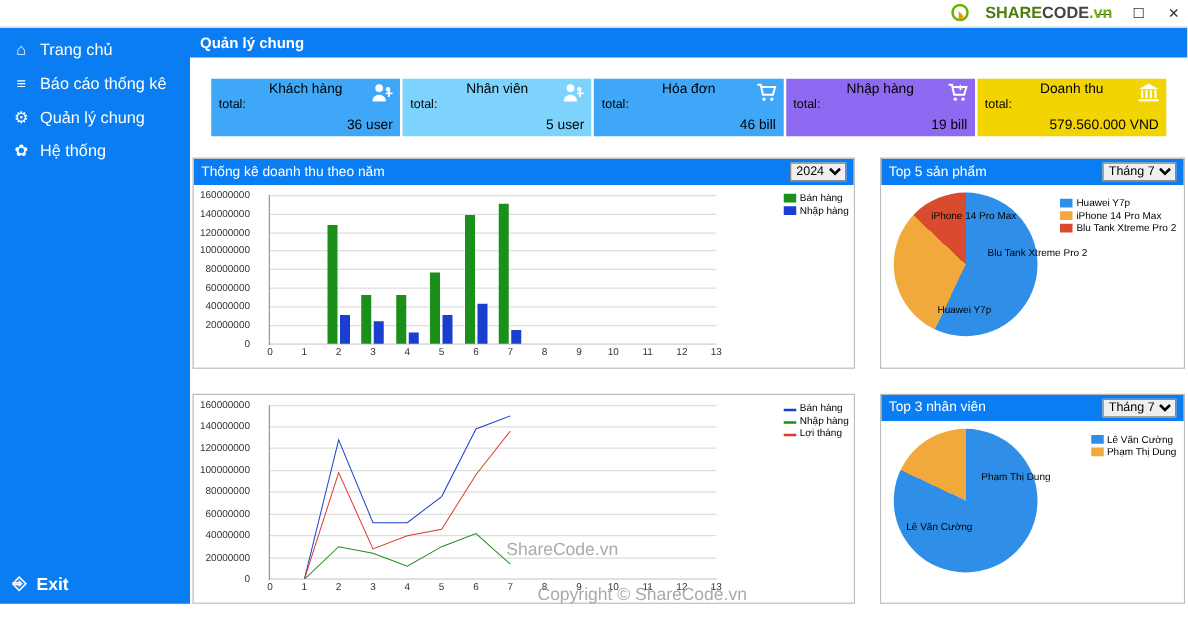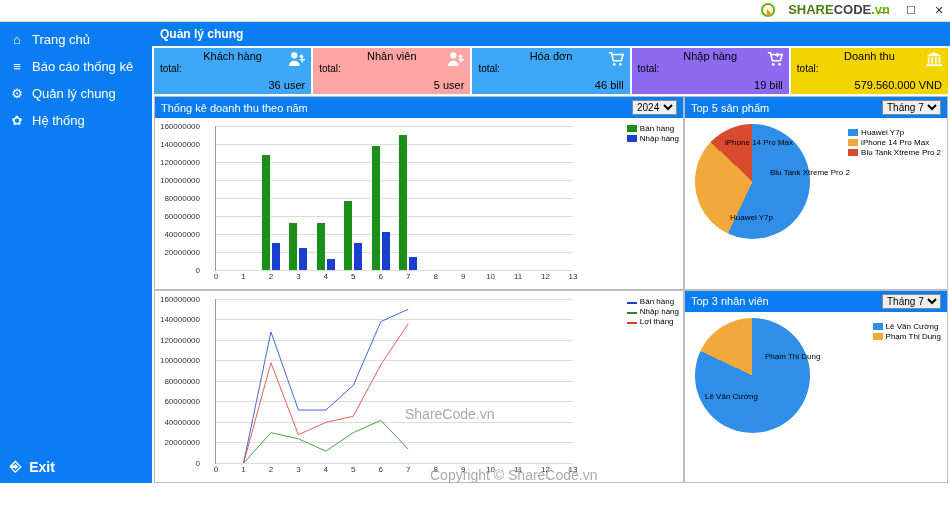--- a/index.html
+++ b/index.html
@@ -25,33 +25,33 @@
 .nav { padding: 4px 0; }
 .nav-item { display: flex; align-items: center; gap: 8px; padding: 6px 10px; font-size: 13px; cursor: pointer; }
 .nav-item .nicon { width: 14px; height: 14px; display: inline-flex; align-items: center; justify-content: center; font-size: 13px; }
 .exit-item { margin-top: auto; display: flex; align-items: center; gap: 8px; padding: 8px 10px; font-size: 14px; font-weight: bold; cursor: pointer; }
 
 
 .main { flex: 1; background: #fff; display: flex; flex-direction: column; }
 .page-title { background: #0a7df2; color: #fff; font-size: 12px; font-weight: bold; padding: 5px 8px; }
 
 
-.stats { display: flex; gap: 2px; padding: 2px; justify-content: flex-end; }
+.stats { display: flex; gap: 2px; padding: 17px; }
 .stat { flex: 1; height: 46px; position: relative; padding: 2px 6px; font-size: 10px; color: #000; }
 .stat .st-head { text-align: center; font-size: 11px; padding-bottom: 1px; }
 .stat .st-total { font-size: 10px; }
 .stat .st-val { position: absolute; right: 6px; bottom: 3px; font-size: 11px; }
 .stat .st-icon { position: absolute; right: 4px; top: 2px; width: 20px; height: 18px; display: flex; align-items: center; justify-content: center; }
 .stat1 { background: #3fa7f7; }
-.stat2 { background: #fca5a5; }
+.stat2 { background: #7dd3fc; }
 .stat3 { background: #3fa7f7; }
 .stat4 { background: #8e6af2; }
 .stat5 { background: #f2d400; }
 
-.panels { flex: 1; display: grid; grid-template-columns: 530px 1fr; grid-template-rows: 1fr 1fr; gap: 0; padding: 0 2px; }
+.panels { flex: 1; display: grid; grid-template-columns: 530px 1fr; grid-template-rows: 1fr 1fr; gap: 20px; padding: 0 2px; }
 .panel { border: 1px solid #bbb; display: flex; flex-direction: column; overflow: hidden; background:#fff; }
 .panel-head { background: #0a7df2; color: #fff; font-size: 11px; padding: 3px 6px; display: flex; align-items: center; justify-content: space-between; }
 .panel-head select { font-size: 10px; height: 15px; border: 1px solid #888; }
 .panel-body { flex: 1; position: relative; background: #fff; }
 
 
 .chart-area { position: absolute; left: 60px; right: 110px; top: 8px; bottom: 18px; border-left: 1px solid #999; border-bottom: 1px solid #999; }
 .gridline { position: absolute; left: 0; right: 0; border-top: 1px solid #ddd; }
 .ylab { position: absolute; right: 100%; margin-right: 16px; font-size: 8px; color: #333; transform: translateY(-50%); white-space: nowrap; }
 .xlab { position: absolute; top: 100%; font-size: 8px; color: #333; transform: translateX(-50%); margin-top: 2px; }

